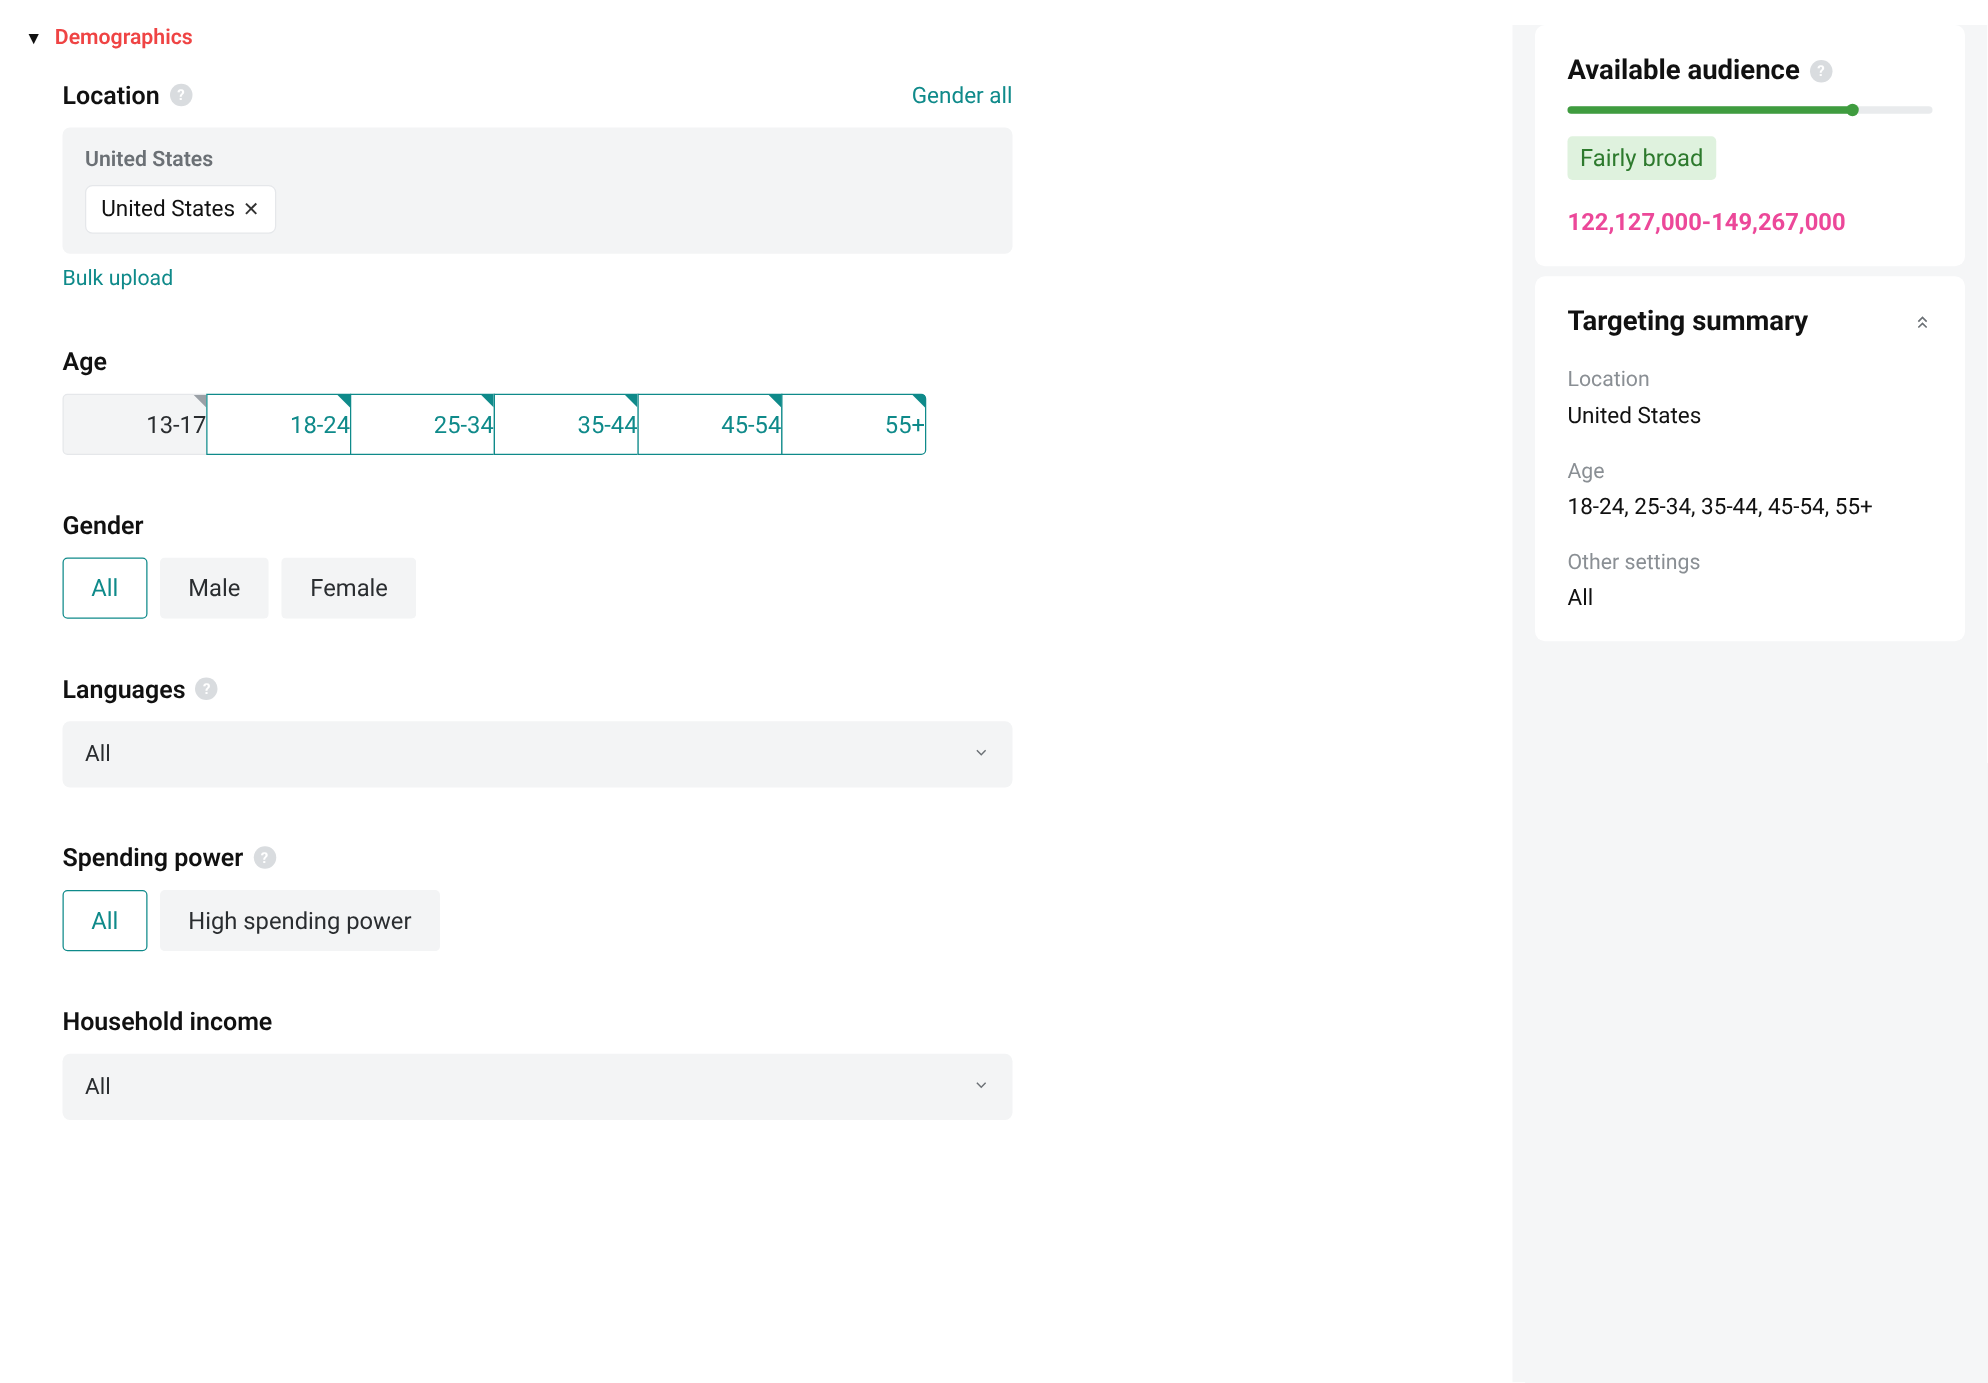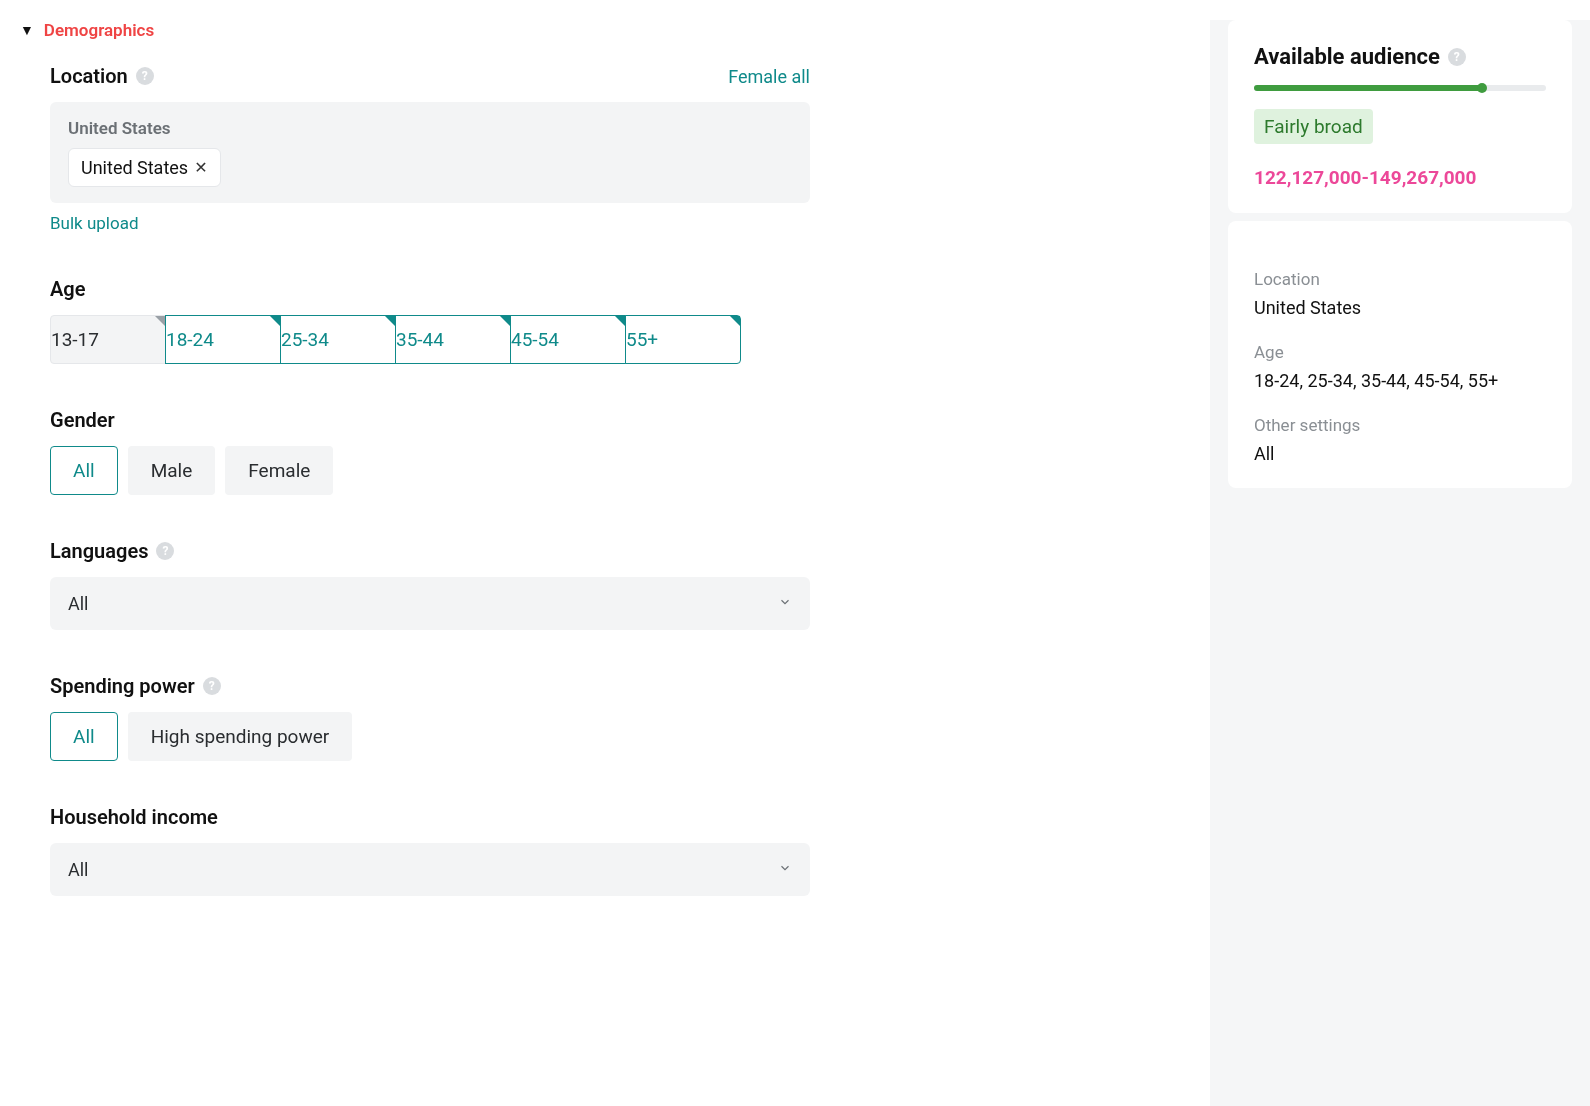--- a/index.html
+++ b/index.html
@@ -141,21 +141,21 @@
     .segmented {
       display: flex;
     }
     .segmented .seg-btn {
       border: 1px solid #e5e7ea;
       background: #f3f4f5;
       padding: 12px 0;
       font-size: 19px;
       color: #2a2d30;
       cursor: pointer;
-      text-align: left;
+      text-align: right;
       position: relative;
       width: 116px;
     }
     .segmented.age .seg-btn:first-child {
       border-top-left-radius: 4px;
       border-bottom-left-radius: 4px;
     }
     .segmented.age .seg-btn:last-child {
       border-top-right-radius: 4px;
       border-bottom-right-radius: 4px;
@@ -309,21 +309,21 @@
     <span class="collapse-icon">▼</span>
     <h2>Demographics</h2>
   </div>
 
   <div class="form-group">
     <div class="form-label-row">
       <div class="form-label">
         <span>Location</span>
         <span class="help-icon">?</span>
       </div>
-      <span class="link">Female all</span>
+      <span class="link">Gender all</span>
     </div>
 
     <div class="location-box">
       <div class="location-country-label">United States</div>
       <span class="location-chip">
         <span>United States</span>
         <span class="remove-icon">✕</span>
       </span>
     </div>
 
@@ -411,20 +411,29 @@
     </div>
     <div class="meter-track">
       <div class="meter-fill"></div>
       <div class="meter-dot"></div>
     </div>
     <div class="badge">Fairly broad</div>
     <div class="audience-range">122,127,000-149,267,000</div>
   </div>
 
   <div class="card">
+    <div class="card-title-row">
+      <div class="card-title">Targeting summary</div>
+      <div class="collapse-double">
+        <svg width="16" height="16" viewBox="0 0 24 24" fill="none" stroke="#6b7075" stroke-width="2">
+            <polyline points="17 11 12 6 7 11"></polyline>
+            <polyline points="17 18 12 13 7 18"></polyline>
+          </svg>
+      </div>
+    </div>
 
     <div class="summary-label first">Location</div>
     <div class="summary-value">United States</div>
 
     <div class="summary-label">Age</div>
     <div class="summary-value">18-24, 25-34, 35-44, 45-54, 55+</div>
 
     <div class="summary-label">Other settings</div>
     <div class="summary-value">All</div>
   </div>

